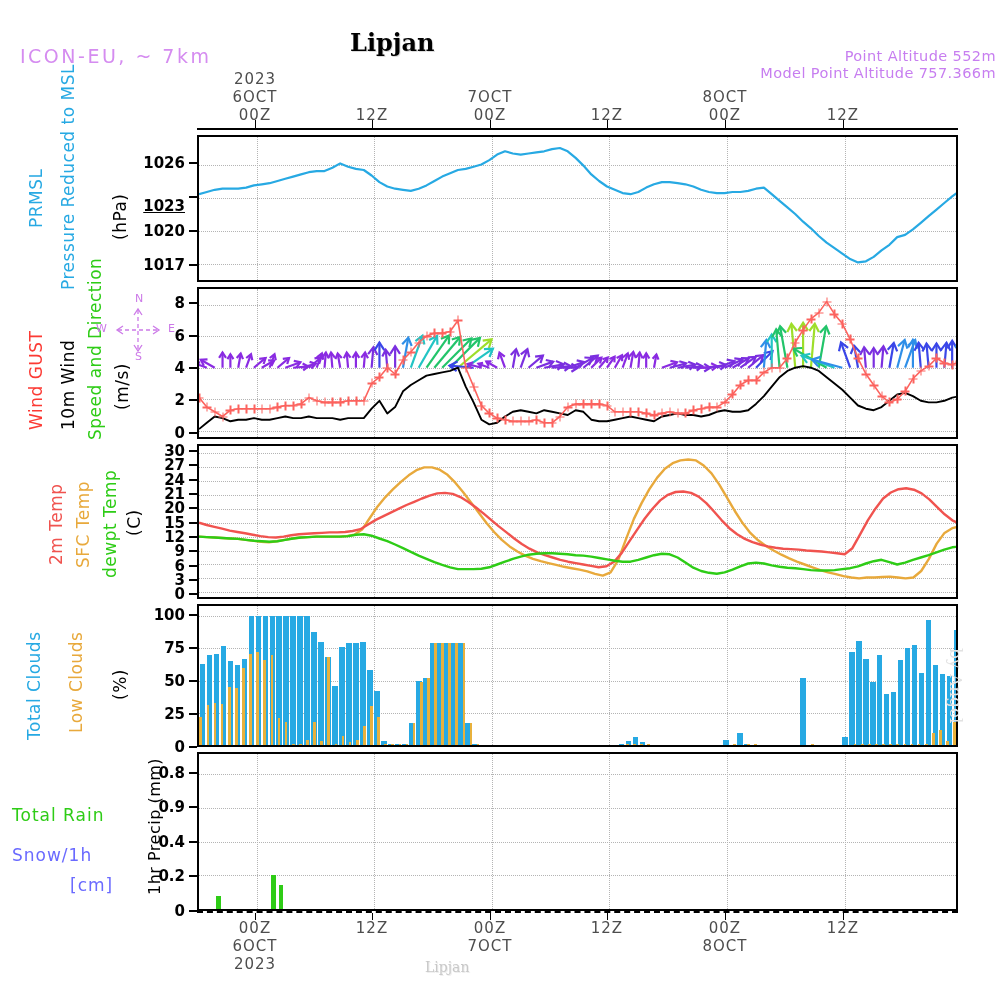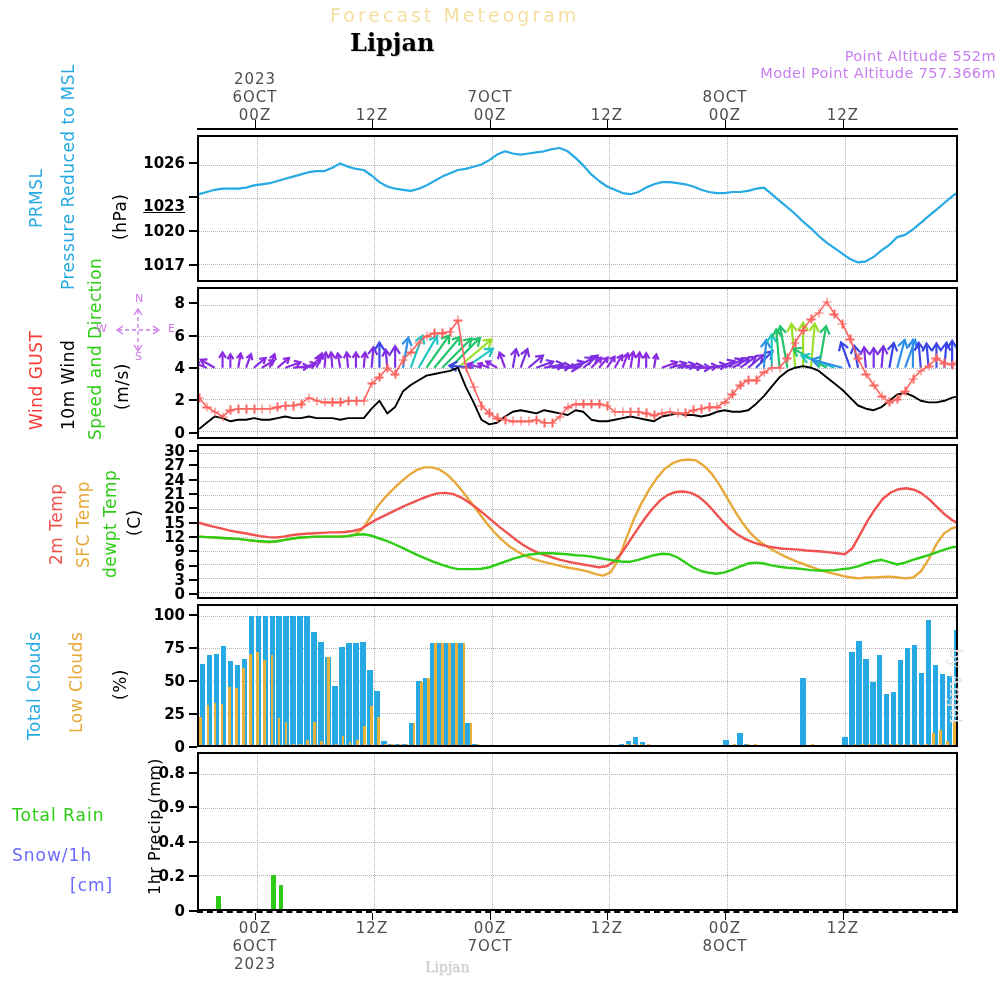--- a/index.html
+++ b/index.html
@@ -55,21 +55,21 @@
 
   
   #compass{left:88px;top:290px;width:100px;height:80px;color:#cc7ae8;font-size:11px;}
   .cmp-t{position:absolute;font-size:11px;color:#cc7ae8;}
 </style>
 </head>
 <body>
 
 <div id="root">
 
-  <div class="abs nb" id="hdr-forecast">Forecast Meteogram</div>
+  <div class="abs nb" id="hdr-model">ICON-EU, ~ 7km</div>
   <div class="abs nb" id="hdr-title">Lipjan</div>
   <div class="abs nb hdr-meta" id="meta2">Point Altitude 552m</div>
   <div class="abs nb hdr-meta" id="meta3">Model Point Altitude 757.366m</div>
 
   <div class="abs" id="topaxis">
       <div class="ttick" style="left: 57.9882px;"></div>
       <div class="ttick" style="left: 175.03px;"></div>
       <div class="ttick" style="left: 292.985px;"></div>
       <div class="ttick" style="left: 409.951px;"></div>
       <div class="ttick" style="left: 527.906px;"></div>

